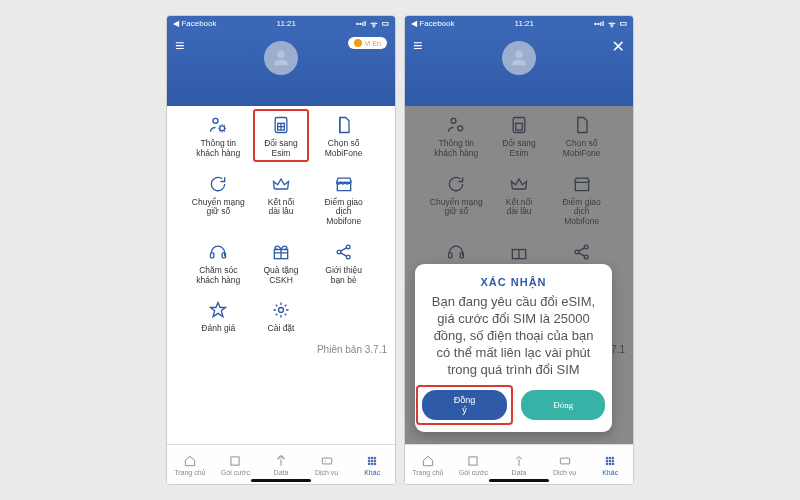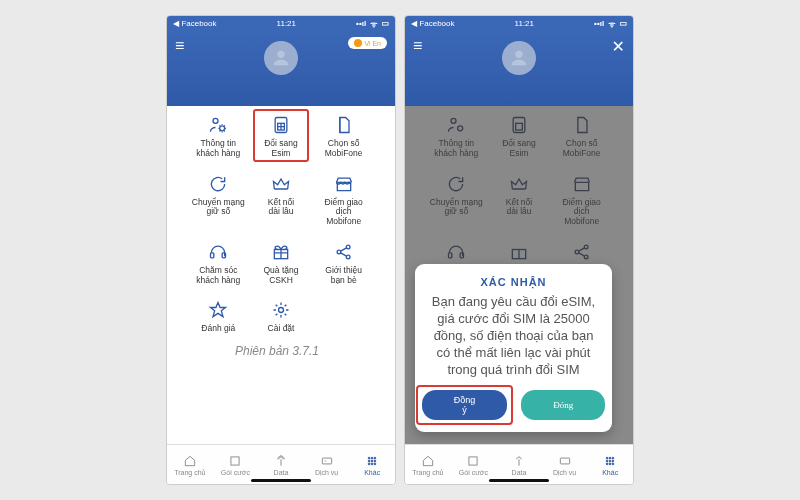--- a/index.html
+++ b/index.html
@@ -86,23 +86,22 @@
   .tile .ticon svg { width:20px; height:20px; fill:none; stroke:#2f5aa8; stroke-width:1.6;}
   .tile.highlight::after{
     content:"";
     position:absolute;
     inset:-3px 2px -1px 2px;
     border:2px solid #d83a34;
     border-radius:3px;
     pointer-events:none;
   }
   .version {
-    text-align:center; font-size:12px; color:#888;
+    text-align:right; font-size:10px; color:#888;
     padding:2px 8px 0 0;
-    font-style:italic;
   }
   .tabbar {
     height:40px; border-top:1px solid #ddd;
     display:flex; background:#fefefe;
     position:relative;
   }
   .tab {
     flex:1; display:flex; flex-direction:column; align-items:center; justify-content:center;
     font-size:7px; color:#888;
   }

